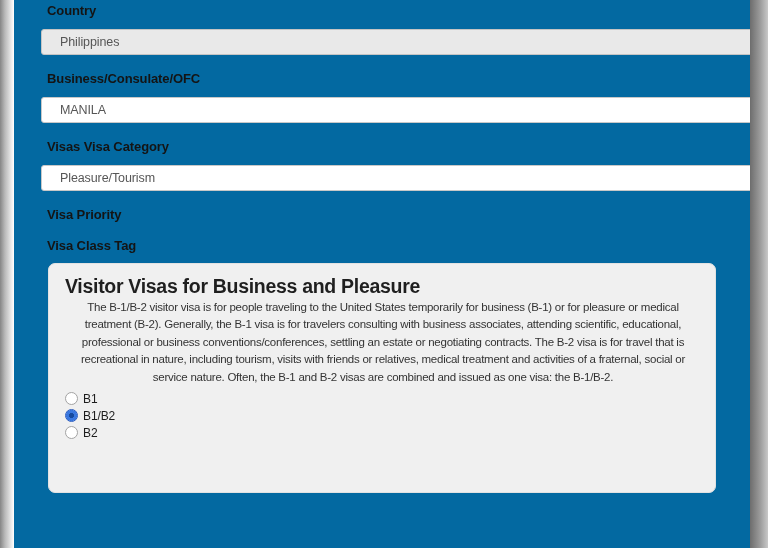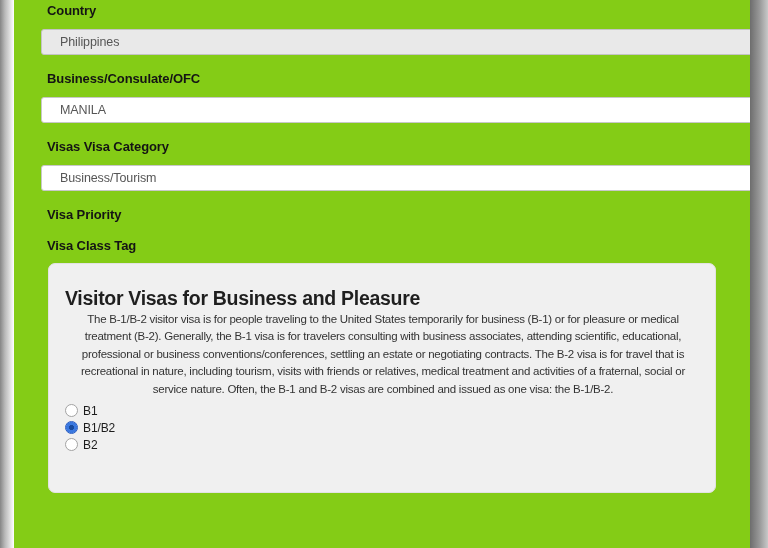--- a/index.html
+++ b/index.html
@@ -1,21 +1,21 @@
 <!DOCTYPE html>
 <html><head>
 <meta charset="utf-8">
 <style>
   html,body{margin:0;padding:0;}
   body{
     width:768px;height:548px;overflow:hidden;background:#fff;
     font-family:"Liberation Sans", sans-serif;
     -webkit-font-smoothing:antialiased;
   }
-  .viewport{position:relative;width:768px;height:548px;background:#84cc16;overflow:hidden;}
+  .viewport{position:relative;width:768px;height:548px;background:#0369a1;overflow:hidden;}
   .edge-left{position:absolute;left:0;top:0;bottom:0;width:14px;
     background:linear-gradient(to right,#868686,#b9b9b9 35%,#ffffff 100%);}
   .edge-right{position:absolute;right:0;top:0;bottom:0;width:18px;
     background:linear-gradient(to right,#6d6d6d,#9a9a9a 55%,#c9c9c9 100%);}
   .main{position:absolute;left:41px;top:3px;width:675px;}
   .field{margin:0 0 16px 0;}
   .field-label{
     display:block;font-size:13px;font-weight:bold;color:#141414;
     line-height:15px;padding-left:6px;margin-bottom:11px;letter-spacing:-0.1px;
   }
@@ -31,21 +31,21 @@
     border-right:1.5px solid #888;border-bottom:1.5px solid #888;
     transform:rotate(45deg) scaleY(0.8);
   }
   .tag-label{margin-bottom:10px;}
   .panel{
     box-sizing:border-box;margin-left:7px;width:668px;height:230px;
     background:#f0f0f0;border:1px solid #e2e2e2;border-radius:7px;
     padding:10px 16px 0 16px;
   }
   .panel-title{
-    margin:12px 0 1px 0;font-size:19.5px;font-weight:bold;color:#1f1f1f;
+    margin:0 0 1px 0;font-size:19.5px;font-weight:bold;color:#1f1f1f;
     letter-spacing:-0.3px;line-height:24px;
   }
   .panel-desc{
     margin:0;font-size:11.5px;line-height:17.4px;color:#333;
     letter-spacing:-0.25px;width:636px;text-align:center;
   }
   .radio-group{margin-top:4px;}
   .radio-row{display:flex;align-items:center;height:17px;cursor:default;}
   .radio{
     box-sizing:border-box;width:13px;height:13px;border-radius:50%;
@@ -80,21 +80,21 @@
       <span class="field-label">Business/Consulate/OFC</span>
       <div class="select">
         <span>MANILA</span>
         <span class="chevron"></span>
       </div>
     </div>
 
     <div class="field">
       <span class="field-label">Visas Visa Category</span>
       <div class="select">
-        <span>Business/Tourism</span>
+        <span>Pleasure/Tourism</span>
         <span class="chevron"></span>
       </div>
     </div>
 
     <div class="field">
       <span class="field-label">Visa Priority</span>
     </div>
 
     <span class="field-label tag-label">Visa Class Tag</span>
 

